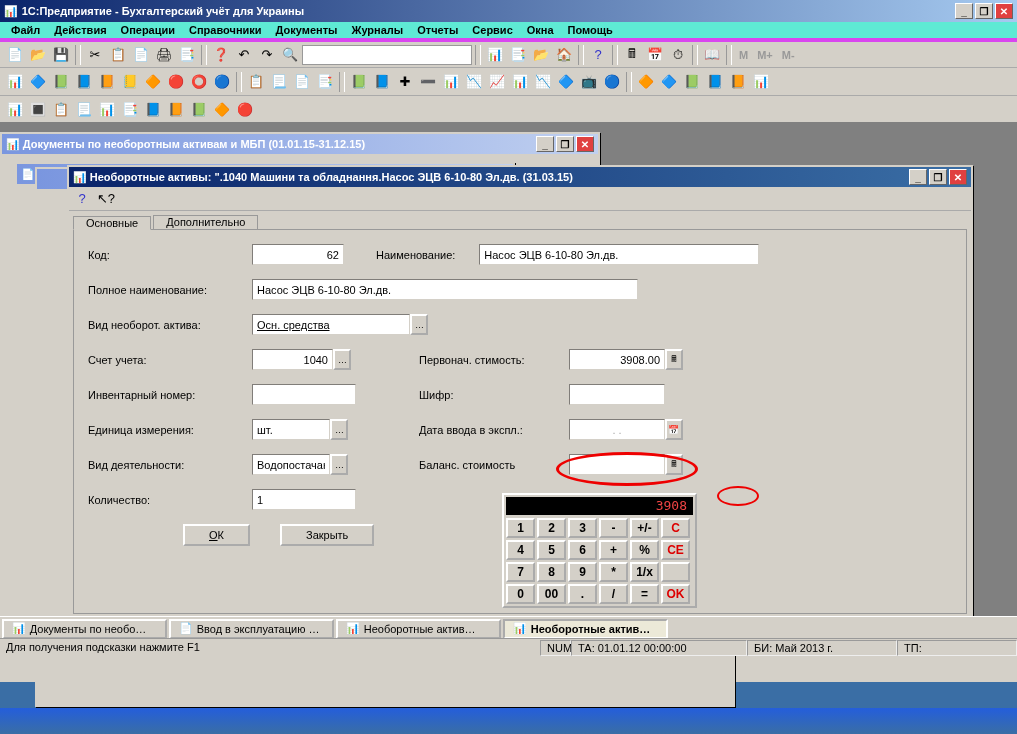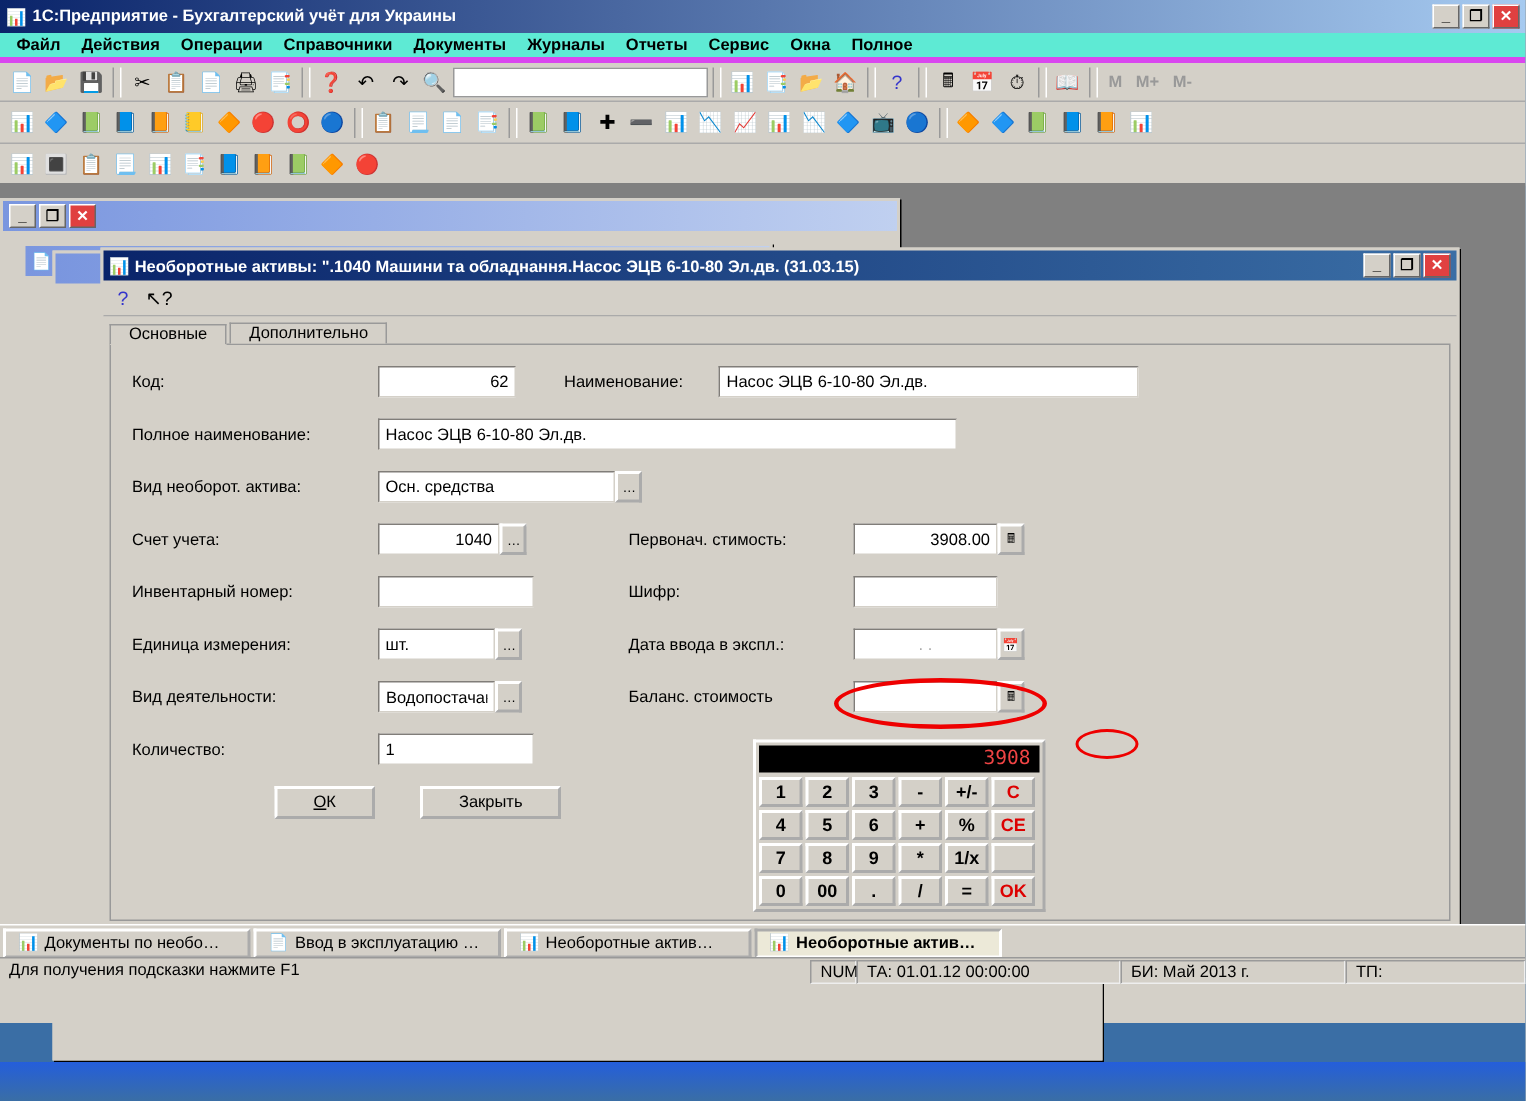--- a/index.html
+++ b/index.html
@@ -42,21 +42,21 @@
 .tab.active { background: #d4d0c8; border-bottom: 1px solid #d4d0c8; position: relative; top: 1px; }
 .tab-content { border: 1px solid #999; background: #d4d0c8; margin: 0 4px 4px 4px; padding: 14px; height: 385px; }
 
 .form-row { display: flex; align-items: center; margin-bottom: 14px; gap: 24px; }
 .form-label { width: 140px; }
 .form-label.w2 { width: 126px; }
 .text-input { height: 21px; border: 1px inset #d4d0c8; background: white; padding: 2px 4px; }
 .text-input.code { width: 92px; text-align: right; }
 .text-input.name { width: 280px; }
 .text-input.full { width: 386px; }
-.text-input.combo { width: 158px; }
+.text-input.combo { width: 158px; text-decoration: underline; }
 .text-input.acct { width: 81px; text-align: right; }
 .text-input.inv { width: 104px; }
 .text-input.unit { width: 78px; }
 .text-input.cost { width: 96px; text-align: right; }
 .text-input.date { width: 96px; text-align: center; color: #aaa; }
 .text-input.qty { width: 104px; }
 .combo-wrap { display: flex; }
 .dots-btn { width: 18px; height: 21px; background: #d4d0c8; border: 2px outset #fff; cursor: pointer; display: flex; align-items: center; justify-content: center; font-size: 9px; letter-spacing: -1px; }
 .calc-btn { width: 18px; height: 21px; background: #d4d0c8; border: 2px outset #fff; cursor: pointer; display: flex; align-items: center; justify-content: center; font-size: 9px; }
 
@@ -100,21 +100,21 @@
   <div class="menu-bar">
     <span class="menu-item">Файл</span>
     <span class="menu-item">Действия</span>
     <span class="menu-item">Операции</span>
     <span class="menu-item">Справочники</span>
     <span class="menu-item">Документы</span>
     <span class="menu-item">Журналы</span>
     <span class="menu-item">Отчеты</span>
     <span class="menu-item">Сервис</span>
     <span class="menu-item">Окна</span>
-    <span class="menu-item">Полное</span>
+    <span class="menu-item">Помощь</span>
   </div>
 
   <div class="toolbar">
     <div class="tb-btn">📄</div>
     <div class="tb-btn">📂</div>
     <div class="tb-btn">💾</div>
     <div class="tb-sep"></div>
     <div class="tb-btn">✂</div>
     <div class="tb-btn">📋</div>
     <div class="tb-btn">📄</div>
@@ -194,20 +194,21 @@
     <div class="tb-btn">📙</div>
     <div class="tb-btn">📗</div>
     <div class="tb-btn">🔶</div>
     <div class="tb-btn">🔴</div>
   </div>
 
   <div class="mdi-area">
 
     <div class="child-window doc-win">
       <div class="child-title inactive">
+        <span><span>📊</span> <span>Документы по необоротным активам и МБП (01.01.15-31.12.15)</span></span>
         <div class="win-btns">
           <div class="win-btn">_</div>
           <div class="win-btn">❐</div>
           <div class="win-btn close">✕</div>
         </div>
       </div>
     </div>
 
     <div class="child-window bb-win">
       <div class="child-title inactive">

